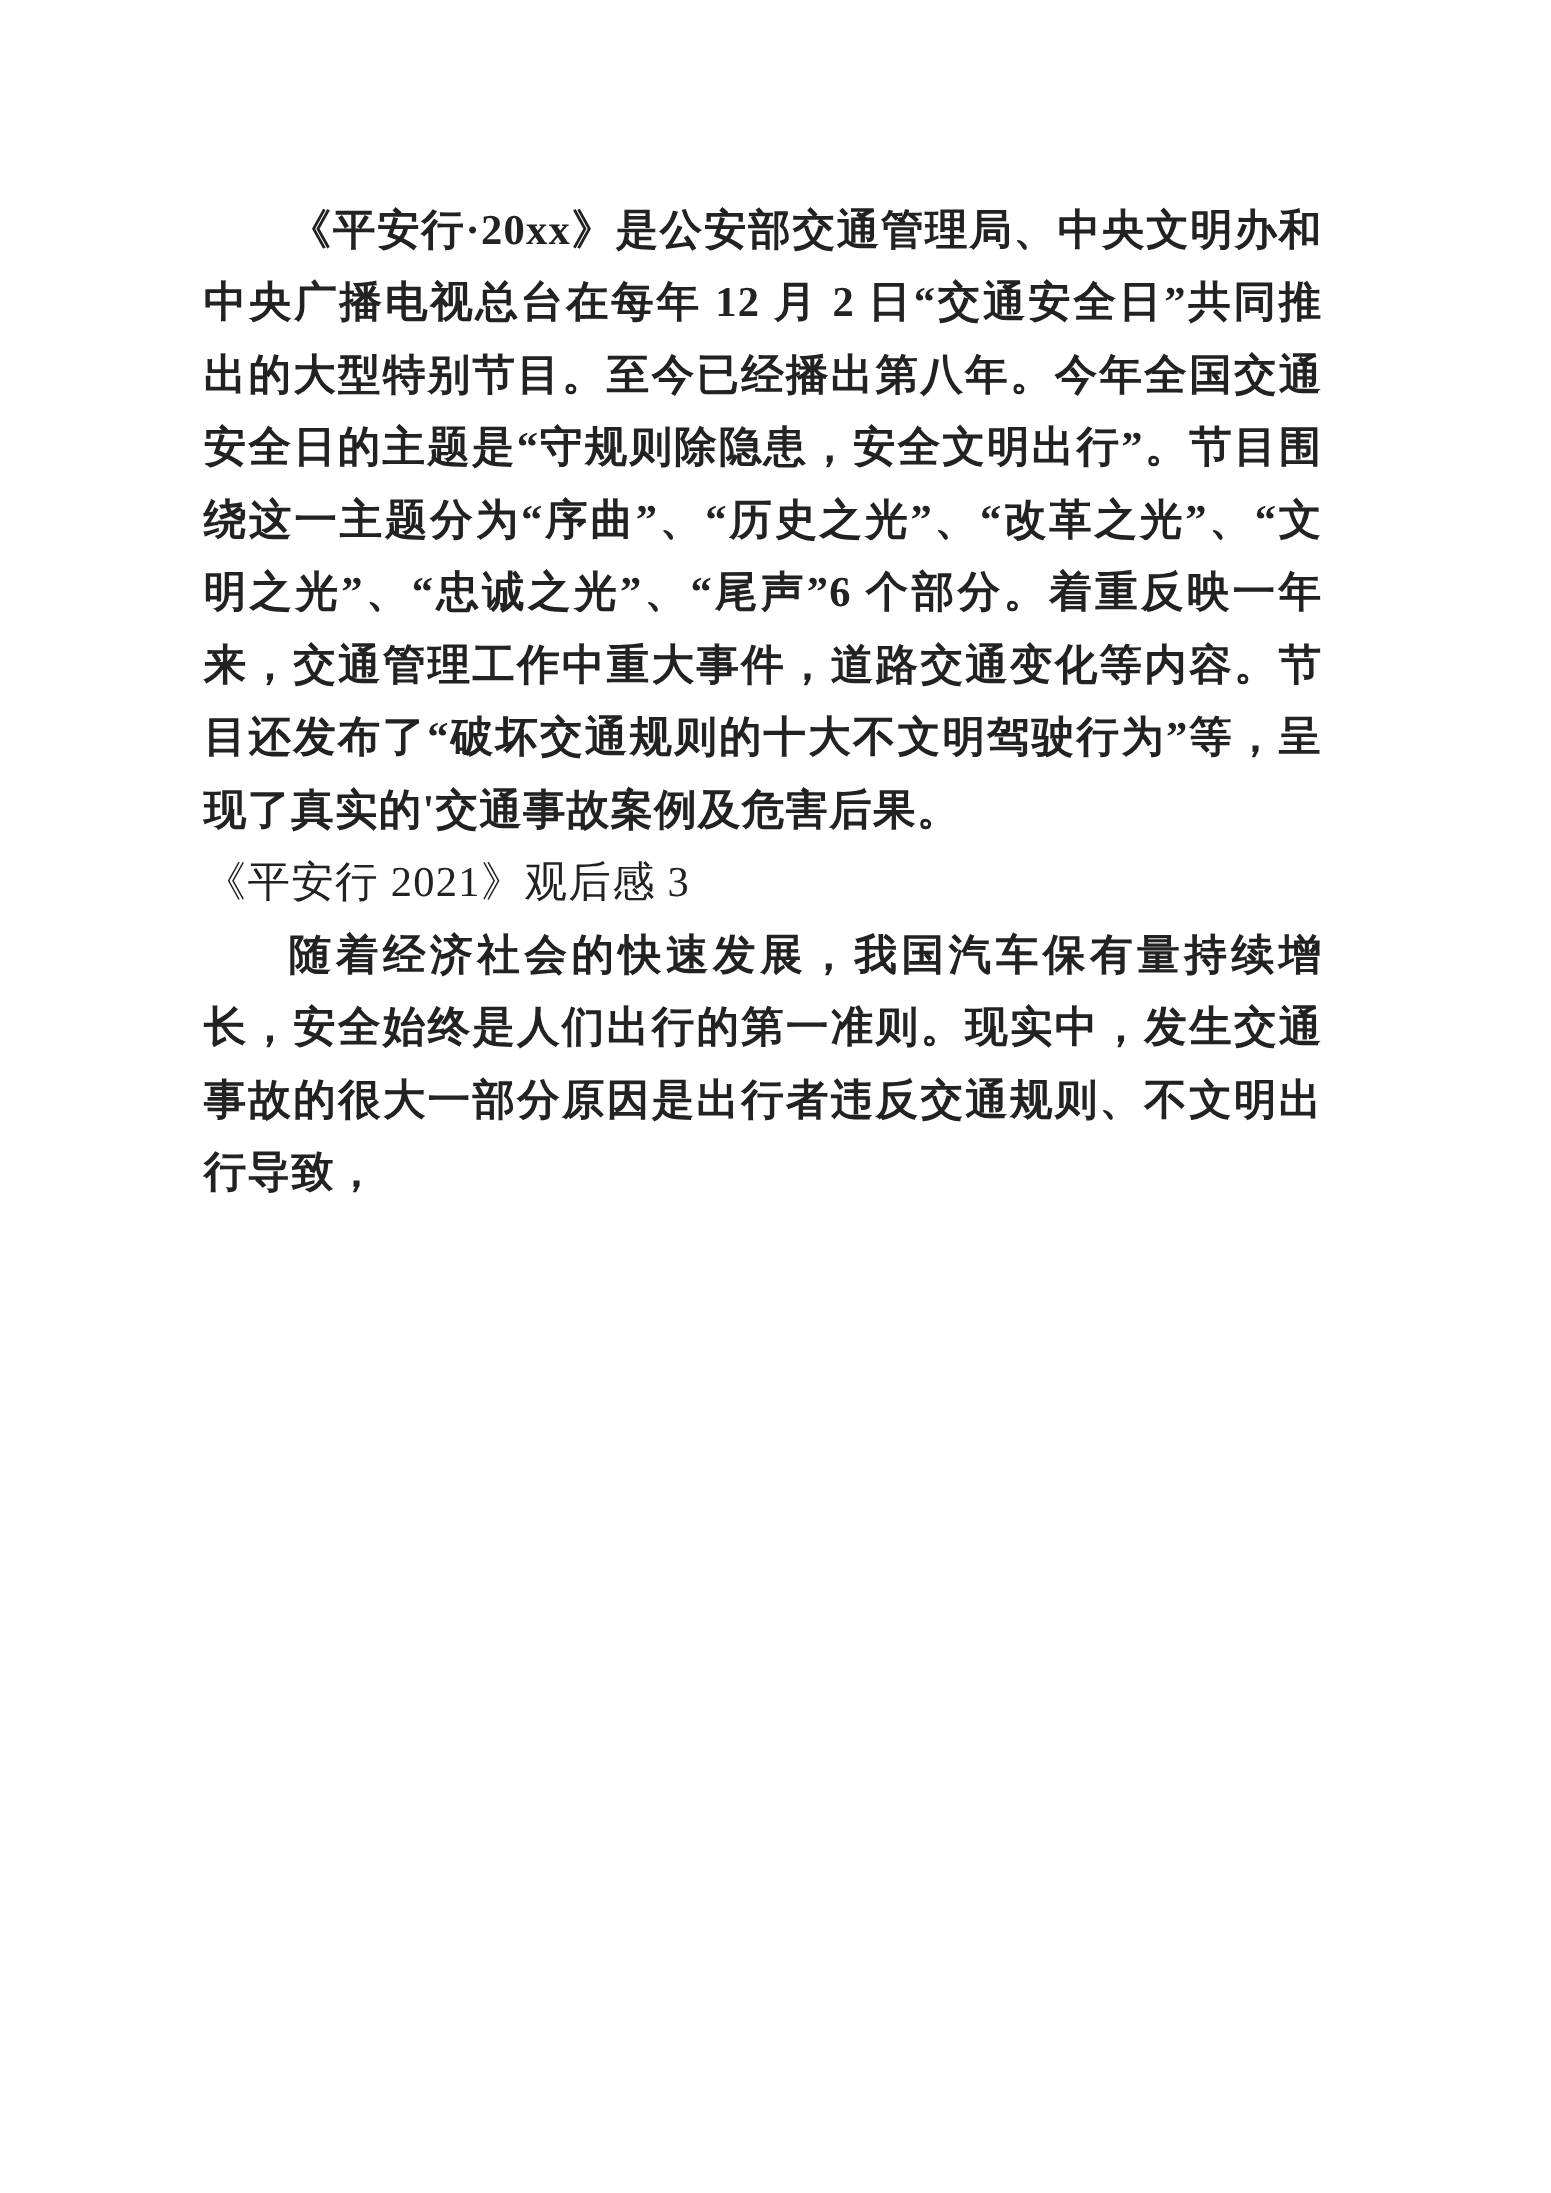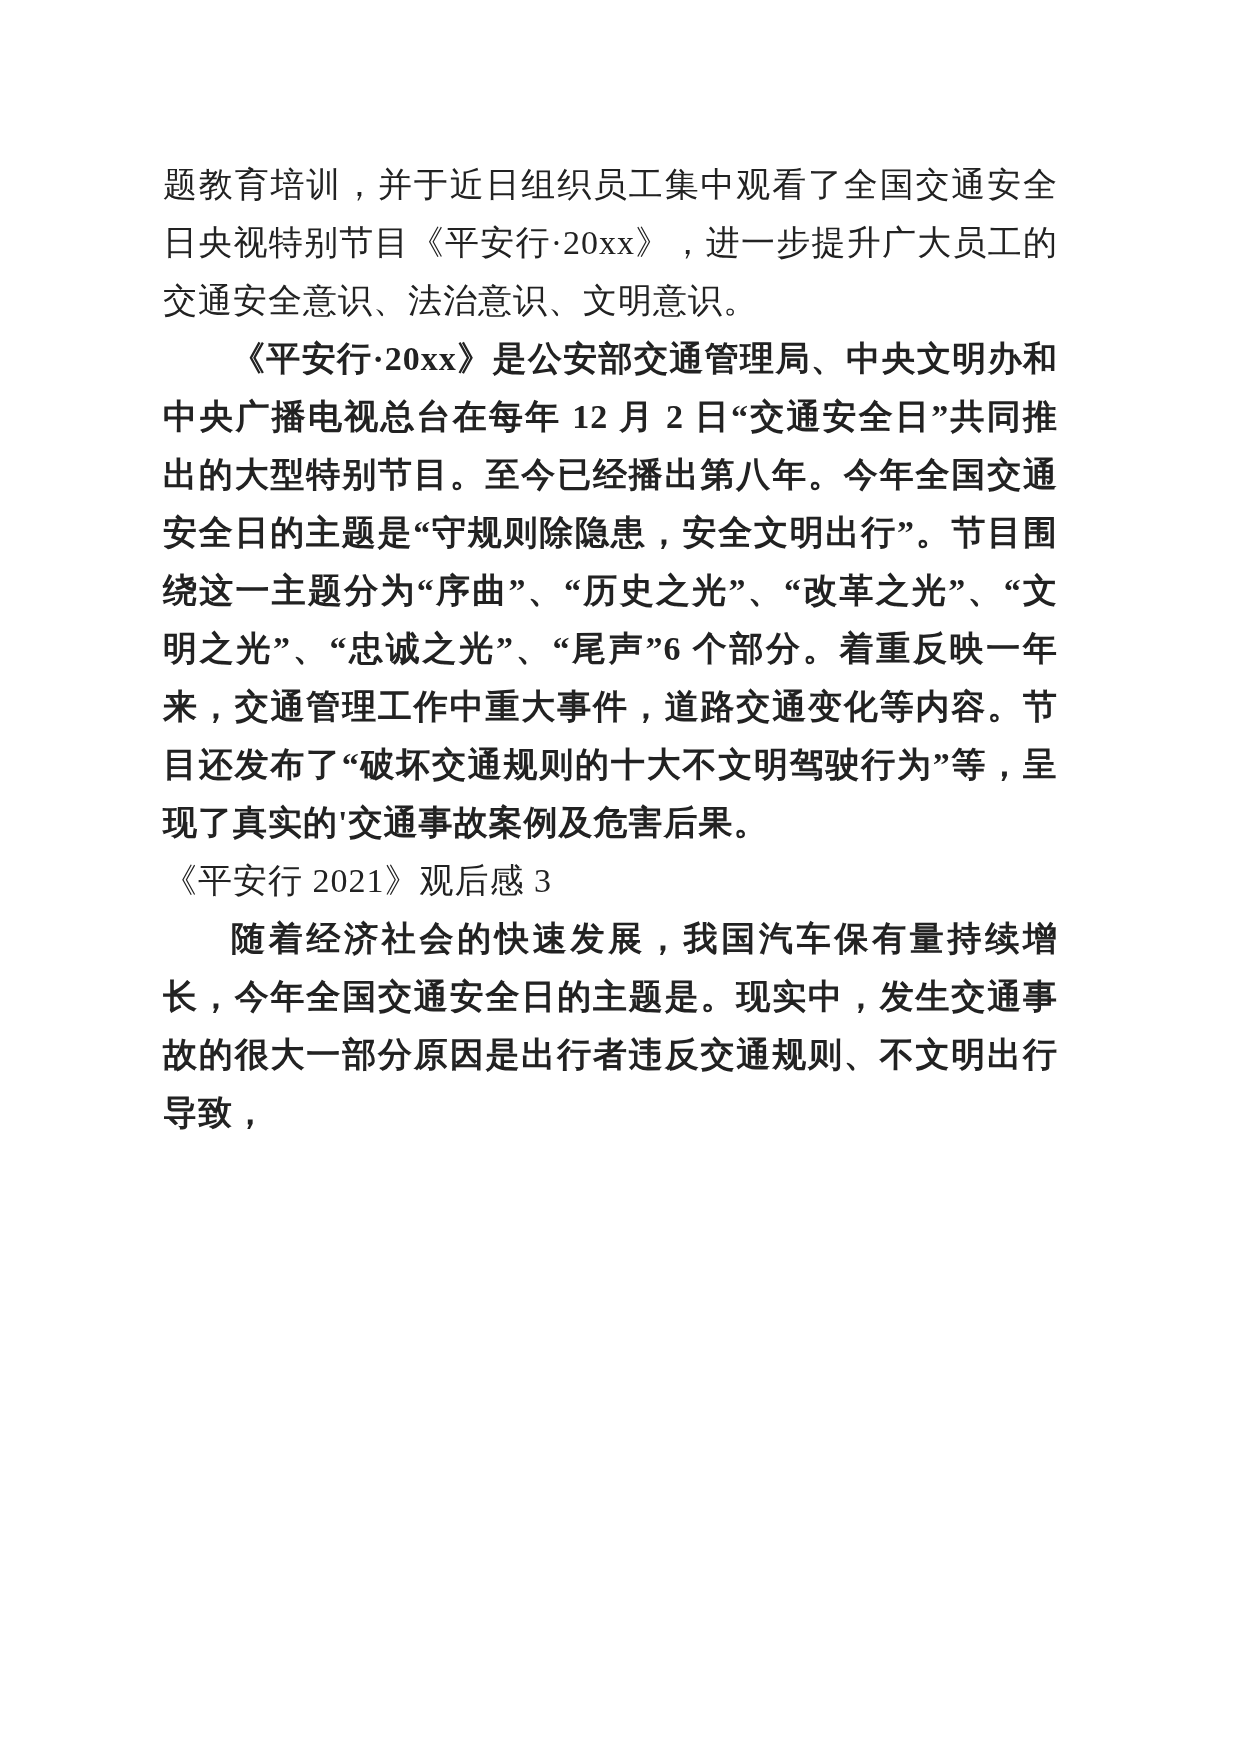--- a/index.html
+++ b/index.html
@@ -36,18 +36,17 @@
   .doc-body p.indent {
     text-indent: 2em;
     font-weight: bold;
   }
 </style>
 </head>
 <body>
 
 <div class="page">
   <div class="doc-body" id="doc-body">
-      <p>题教育培训，并于近日组织员工集中观看了全国交通安全日央视特别节目《平安行·20xx》，进一步提升广大员工的交通安全意识、法治意识、文明意识。</p>
       <p class="indent">《平安行·20xx》是公安部交通管理局、中央文明办和中央广播电视总台在每年 12 月 2 日“交通安全日”共同推出的大型特别节目。至今已经播出第八年。今年全国交通安全日的主题是“守规则除隐患，安全文明出行”。节目围绕这一主题分为“序曲”、“历史之光”、“改革之光”、“文明之光”、“忠诚之光”、“尾声”6 个部分。着重反映一年来，交通管理工作中重大事件，道路交通变化等内容。节目还发布了“破坏交通规则的十大不文明驾驶行为”等，呈现了真实的'交通事故案例及危害后果。</p>
       <p>《平安行 2021》观后感 3</p>
-      <p class="indent">随着经济社会的快速发展，我国汽车保有量持续增长，今年全国交通安全日的主题是。现实中，发生交通事故的很大一部分原因是出行者违反交通规则、不文明出行导致，</p>
+      <p class="indent">随着经济社会的快速发展，我国汽车保有量持续增长，安全始终是人们出行的第一准则。现实中，发生交通事故的很大一部分原因是出行者违反交通规则、不文明出行导致，</p>
     </div>
 </div>
 
 </body></html>

